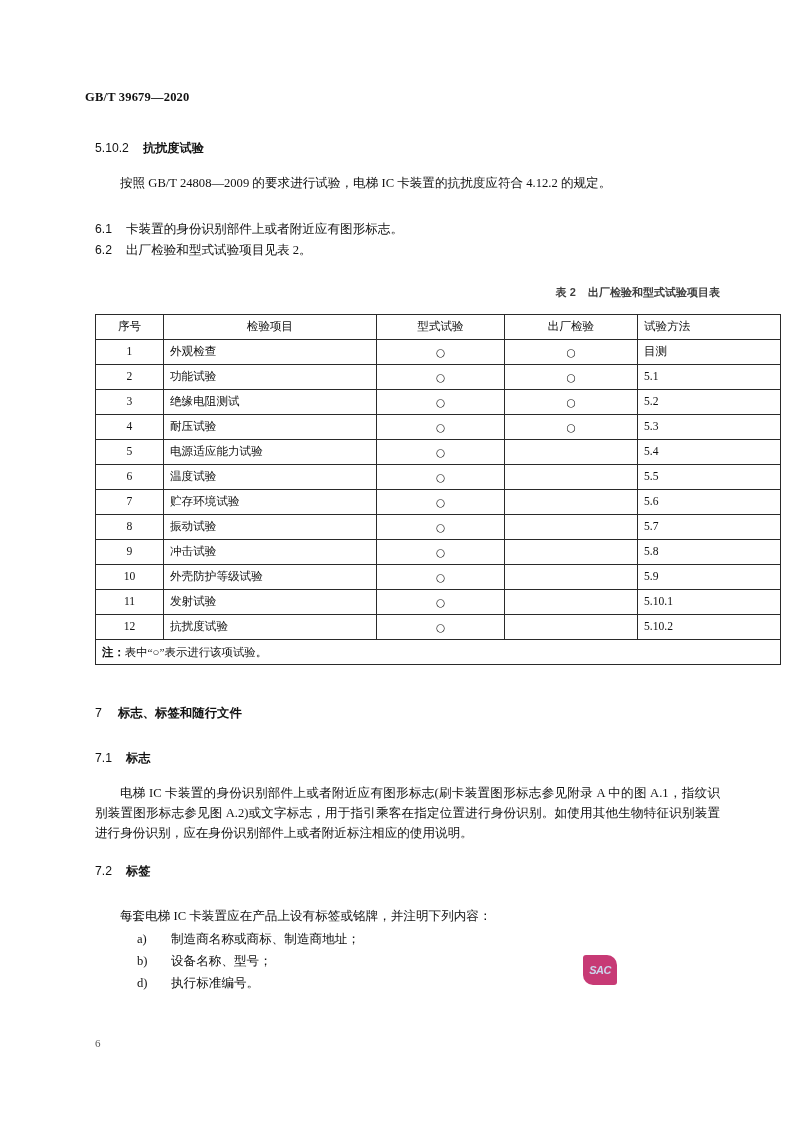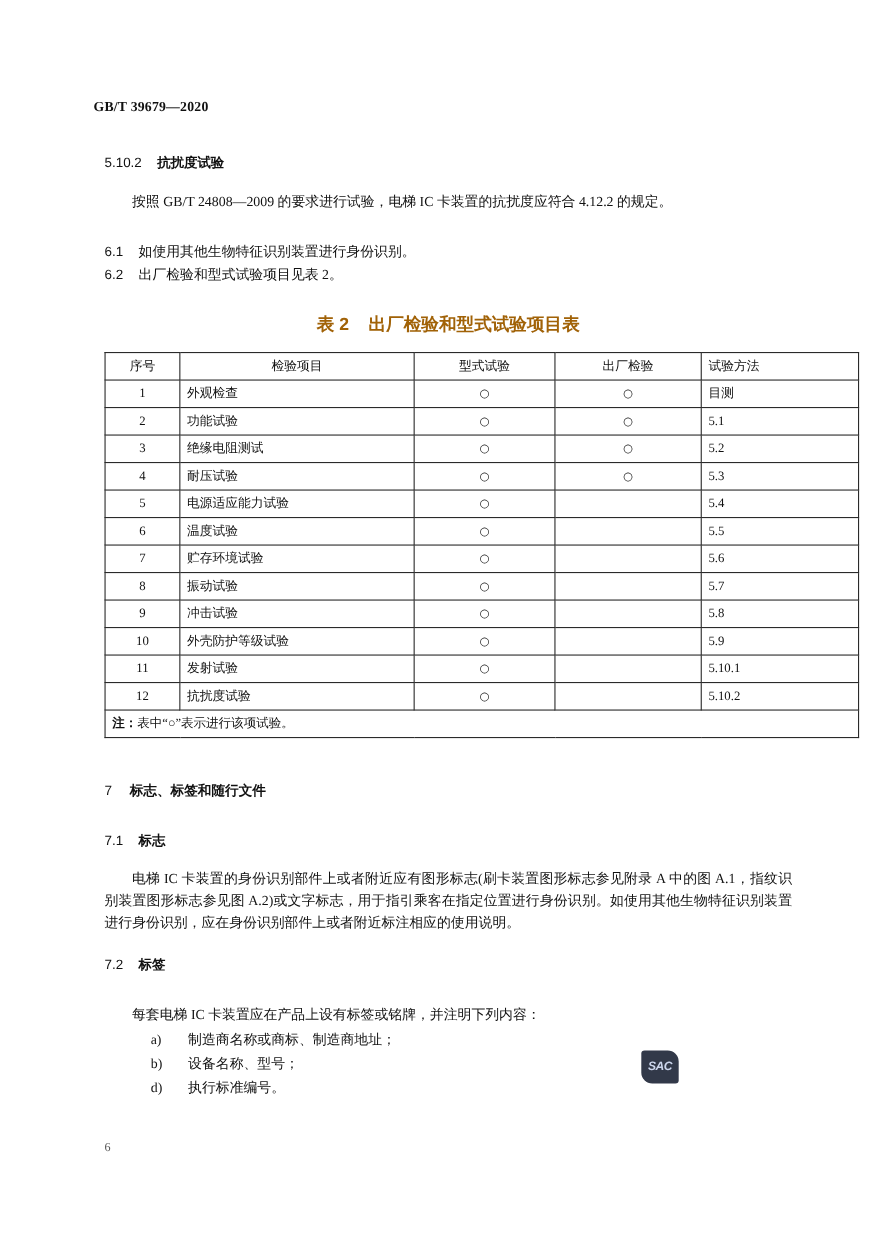--- a/index.html
+++ b/index.html
@@ -72,25 +72,25 @@
     color: #111;
     white-space: pre;
   }
   .clause .cnum {
     font-family: "Liberation Sans", "DejaVu Sans", sans-serif;
     font-size: 12.2px;
   }
 
   
   .table-title {
-    text-align: center;
+    text-align: right;
     font-family: "Liberation Sans", "DejaVu Sans", sans-serif;
     font-weight: bold;
-    font-size: 16px;
-    color: #a16207;
+    font-size: 11px;
+    color: #404040;
     white-space: pre;
   }
   table.insp {
     border-collapse: collapse;
     width: 620px;
     margin: 0;
     table-layout: fixed;
     font-family: "Liberation Serif", "DejaVu Serif", serif;
     font-size: 11.6px;
     color: #111;
@@ -143,21 +143,21 @@
     position: absolute;
     left: 583px;
     top: 955px;
     width: 34px;
     height: 30px;
     font-family: "Liberation Sans", "DejaVu Sans", sans-serif;
     font-weight: bold;
     font-size: 11px;
     font-style: italic;
     color: #c4d0ea;
-    background: #0f172a;
+    background: #be185d;
     border-radius: 3px 10px 3px 10px;
     display: flex;
     align-items: center;
     justify-content: center;
     opacity: 0.85;
     letter-spacing: -0.5px;
   }
 
   
   .page-number {
@@ -178,21 +178,21 @@
 
   <div class="content">
 
     <div style="height:140px"></div>
 
     <div class="heading h-sub" style="margin-bottom:16px"><span class="num">5.10.2</span><span style="display:inline-block;width:14px"></span><span>抗扰度试验</span></div>
 
     <div class="para indent" style="margin-bottom:26px">按照 GB/T 24808—2009 的要求进行试验，电梯 IC 卡装置的抗扰度应符合 4.12.2 的规定。</div>
 
 
-    <div class="clause"><span class="cnum">6.1</span><span style="display:inline-block;width:14px"></span><span>如使用其他生物特征识别装置进行身份识别。</span></div>
+    <div class="clause"><span class="cnum">6.1</span><span style="display:inline-block;width:14px"></span><span>卡装置的身份识别部件上或者附近应有图形标志。</span></div>
 
     <div class="clause" style="margin-bottom:24px"><span class="cnum">6.2</span><span style="display:inline-block;width:14px"></span><span>出厂检验和型式试验项目见表 2。</span></div>
 
     <div class="table-title" style="margin-bottom:14px">表 2    出厂检验和型式试验项目表</div>
 
     <table class="insp">
       <thead>
         <tr>
           <th class="c-no">序号</th>
           <th class="c-item" style="text-align:center">检验项目</th>

